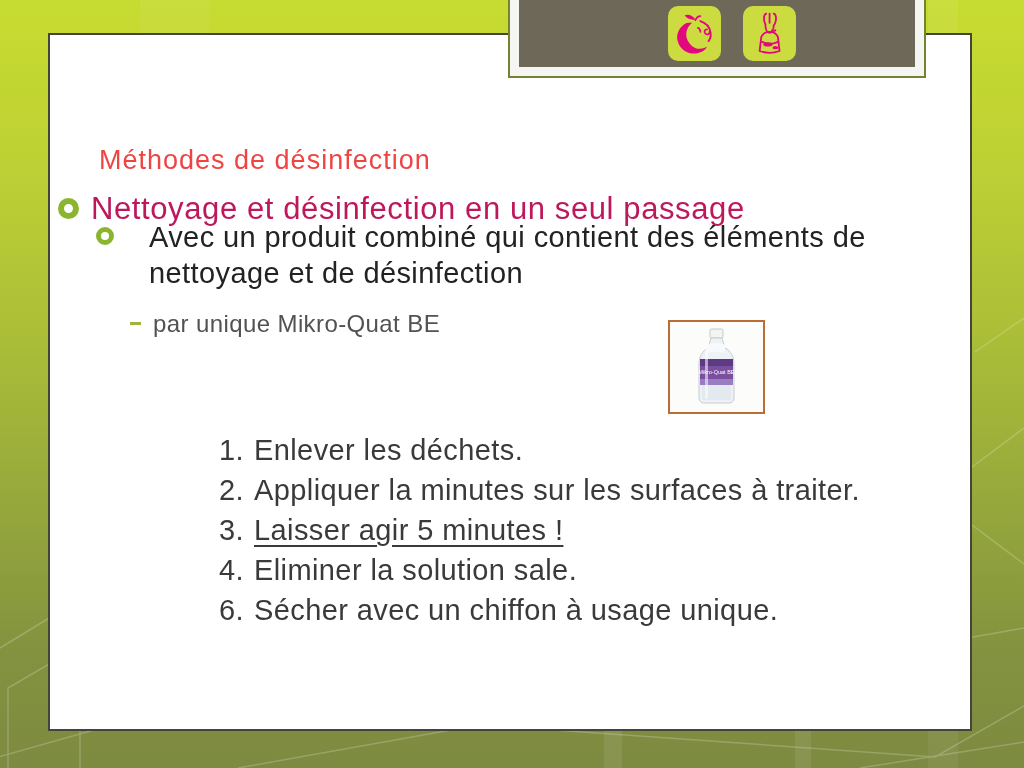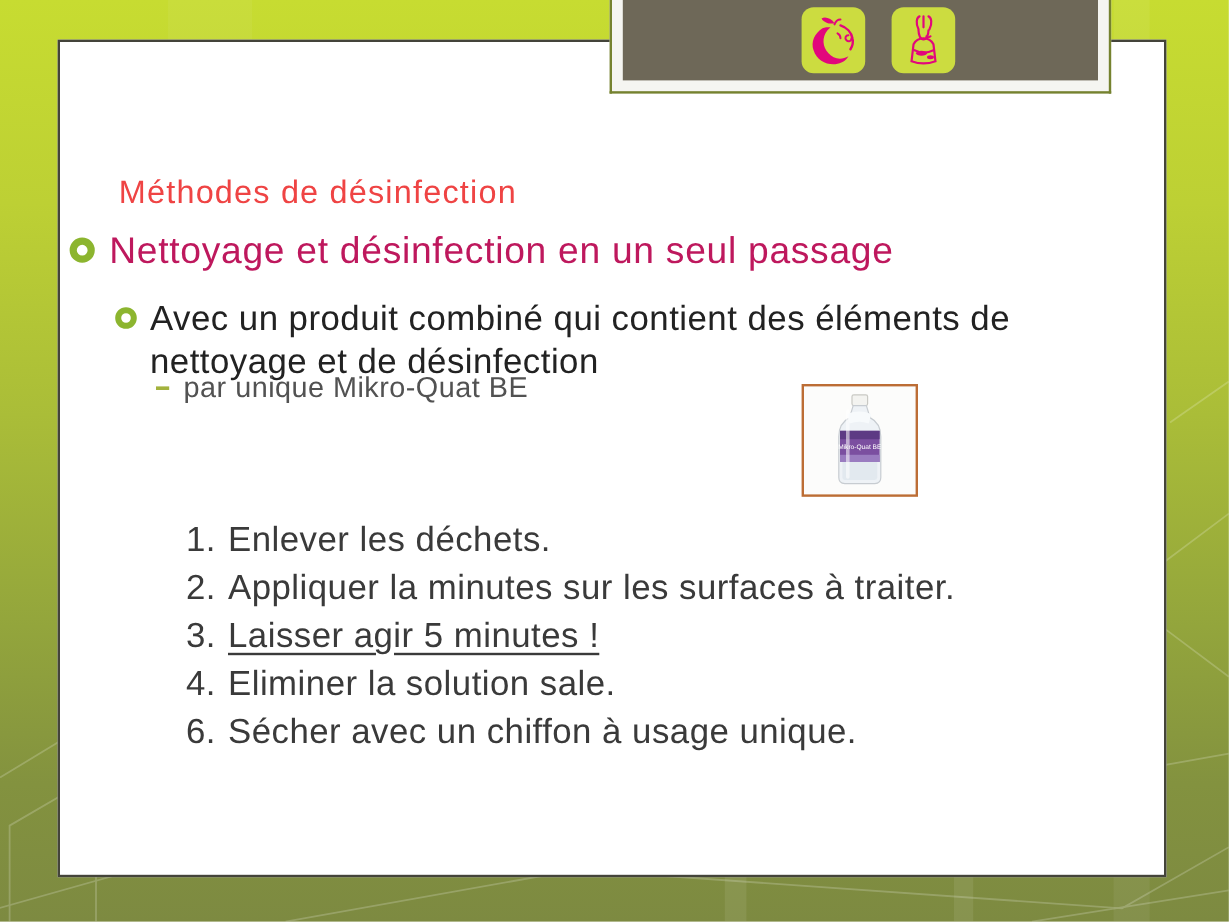--- a/index.html
+++ b/index.html
@@ -38,30 +38,30 @@
   .row{position:absolute;display:flex;align-items:flex-start;}
   .ring{
     box-sizing:content-box;border-radius:50%;flex:0 0 auto;
   }
   .ring.l1{width:9px;height:9px;border:6px solid #8cb52f;margin:8px 12px 0 0;}
   .ring.l2{width:8px;height:8px;border:5px solid #8cb52f;margin:8px 11px 0 0;}
   .dash{width:11px;height:3px;background:#a3b23d;flex:0 0 auto;margin:13px 12px 0 0;}
 
   .row1{left:8px;top:155px;}
   .row1 .txt{font-size:31px;letter-spacing:0.6px;color:#be185d;line-height:37px;}
-  .row2{left:46px;top:213px;}
+  .row2{left:46px;top:184px;gap:24px;}
   .row2 .txt{font-size:29px;letter-spacing:0.4px;color:#222222;line-height:36px;max-width:838px;}
   .row3{left:80px;top:274px;}
   .row3 .txt{font-size:24px;letter-spacing:0.4px;color:#525252;line-height:30px;}
   .row4{left:46px;top:350px;}
   .row4 .txt{font-size:29px;letter-spacing:0.5px;color:#424242;line-height:36px;}
 
   .steps{position:absolute;left:0;top:395px;width:912px;color:#3a3a3a;
          font-size:29px;letter-spacing:0.4px;}
-  .step{padding-left:49px;text-indent:56px;line-height:40px;}
+  .step{padding-left:113px;text-indent:56px;line-height:40px;}
   .step .u{text-decoration:underline;text-underline-offset:5px;}
   .step .num{margin-right:10px;}
 
   
   .bottle-frame{
     position:absolute;left:618px;top:285px;width:97px;height:94px;box-sizing:border-box;
     border:2px solid #bc6d35;background:#fcfcfb;display:flex;align-items:center;justify-content:center;
   }
 </style>
 </head>

